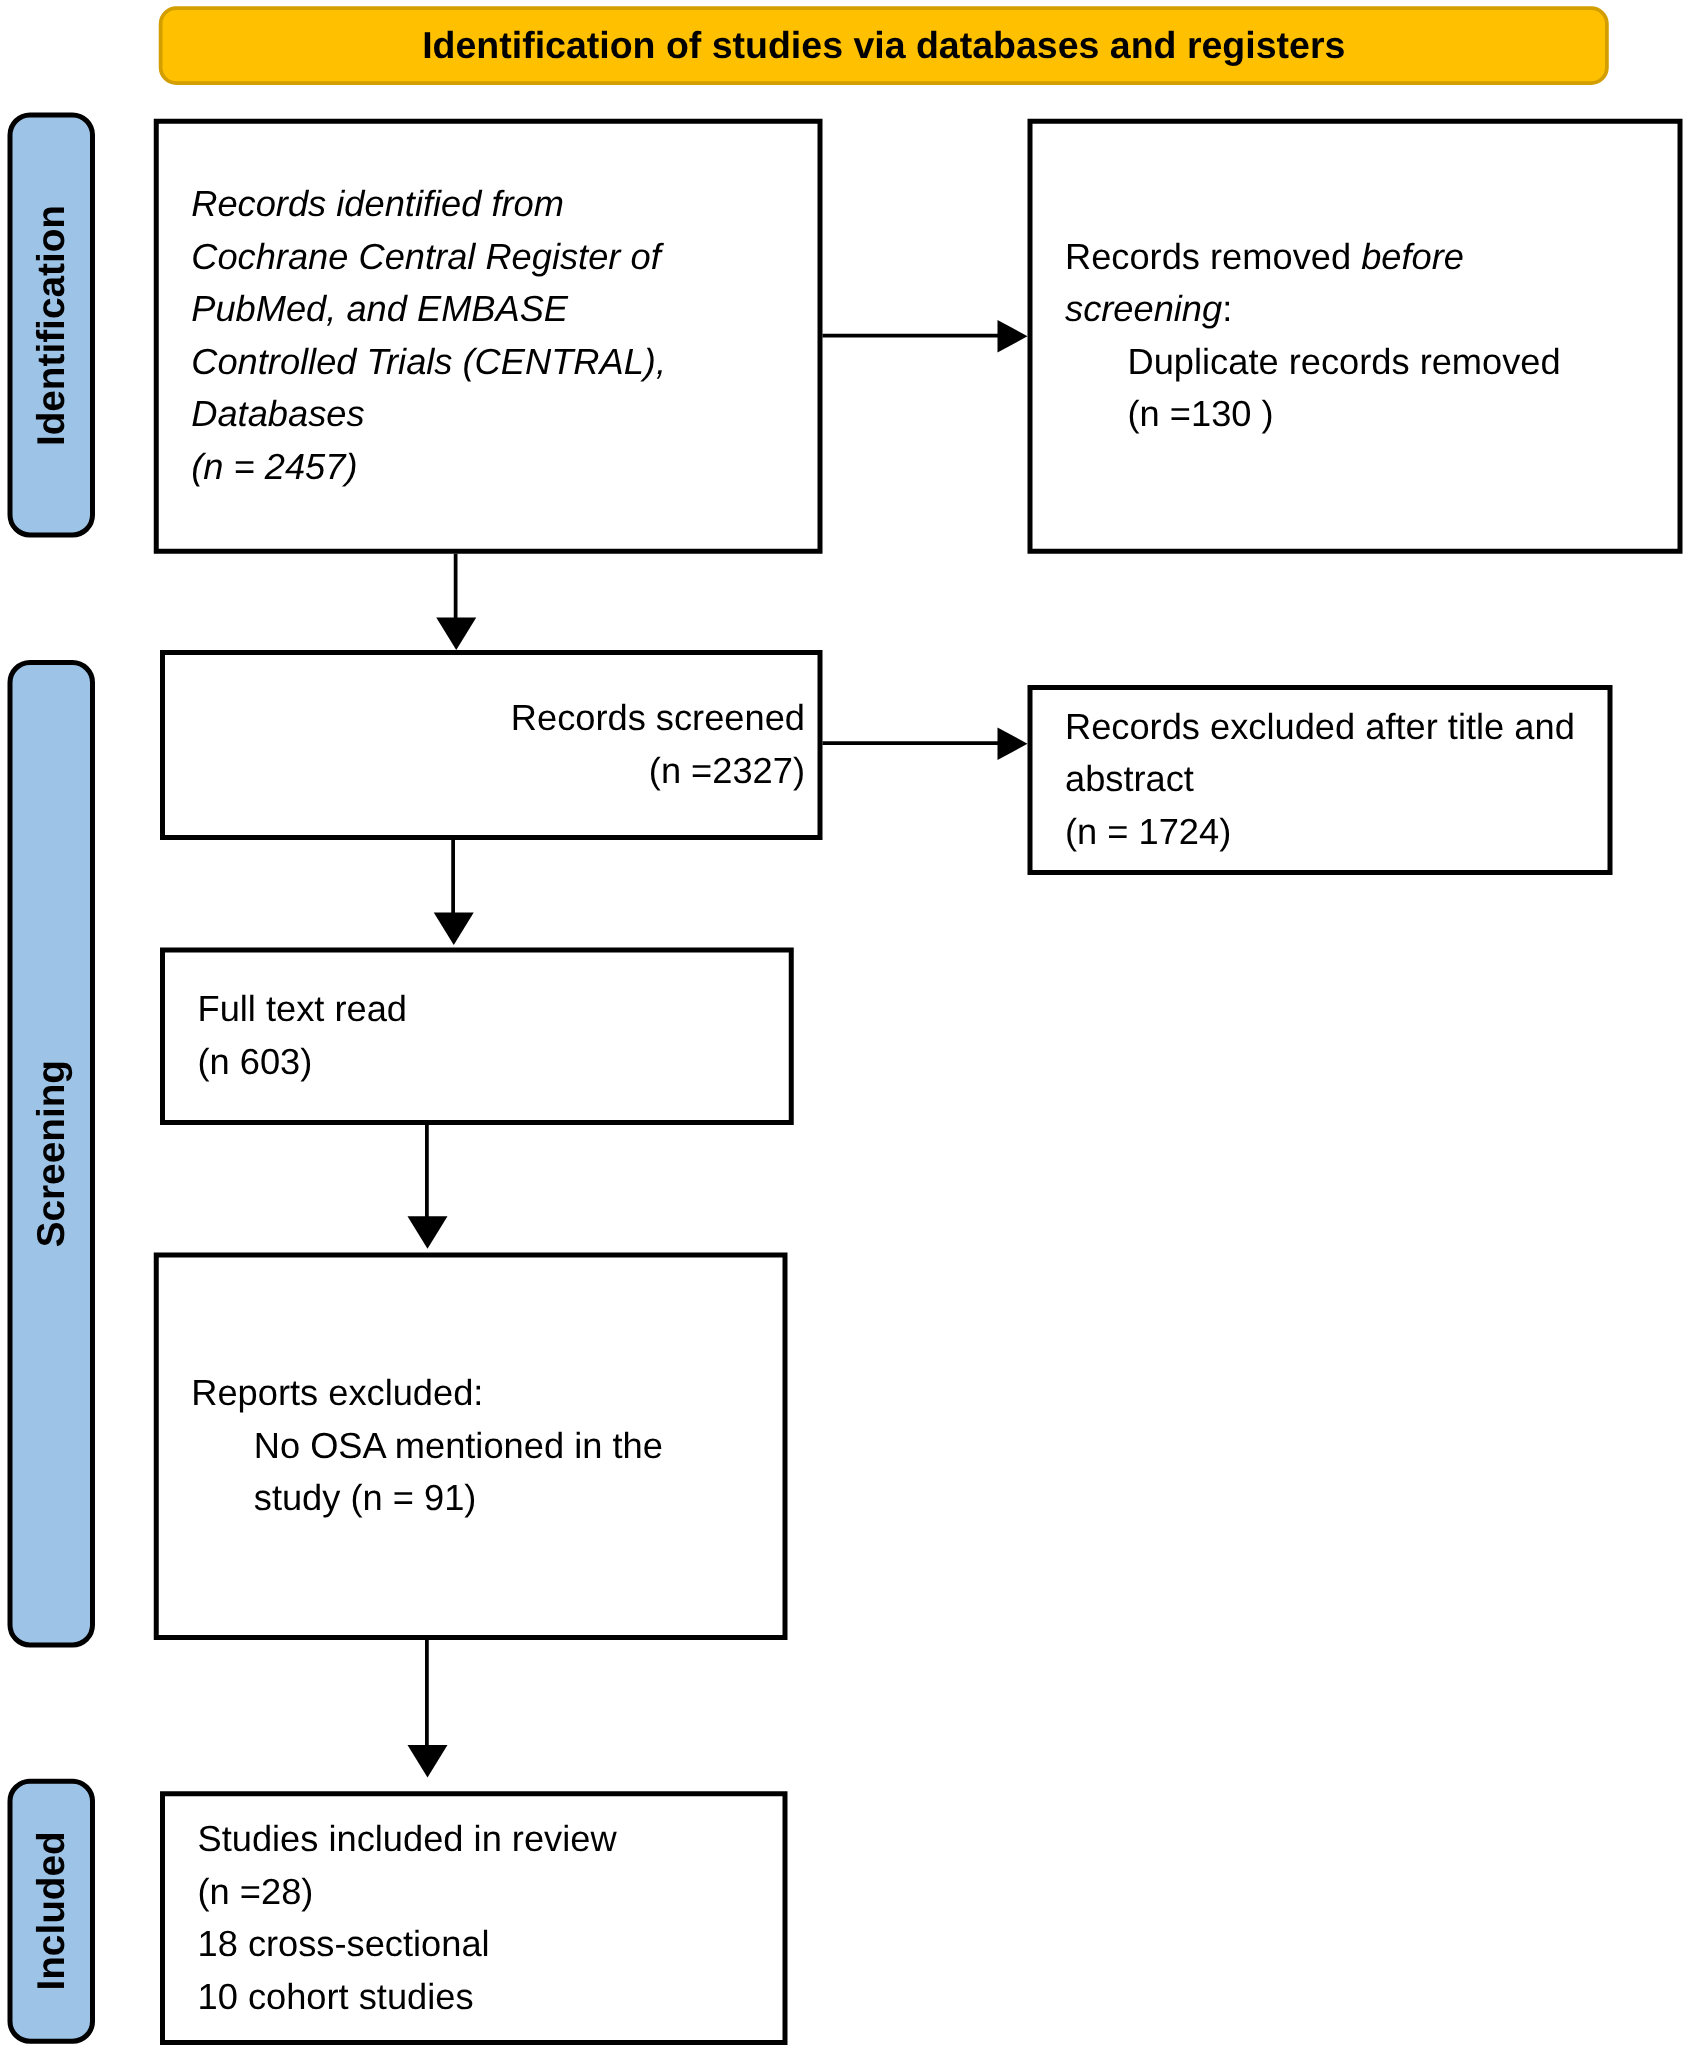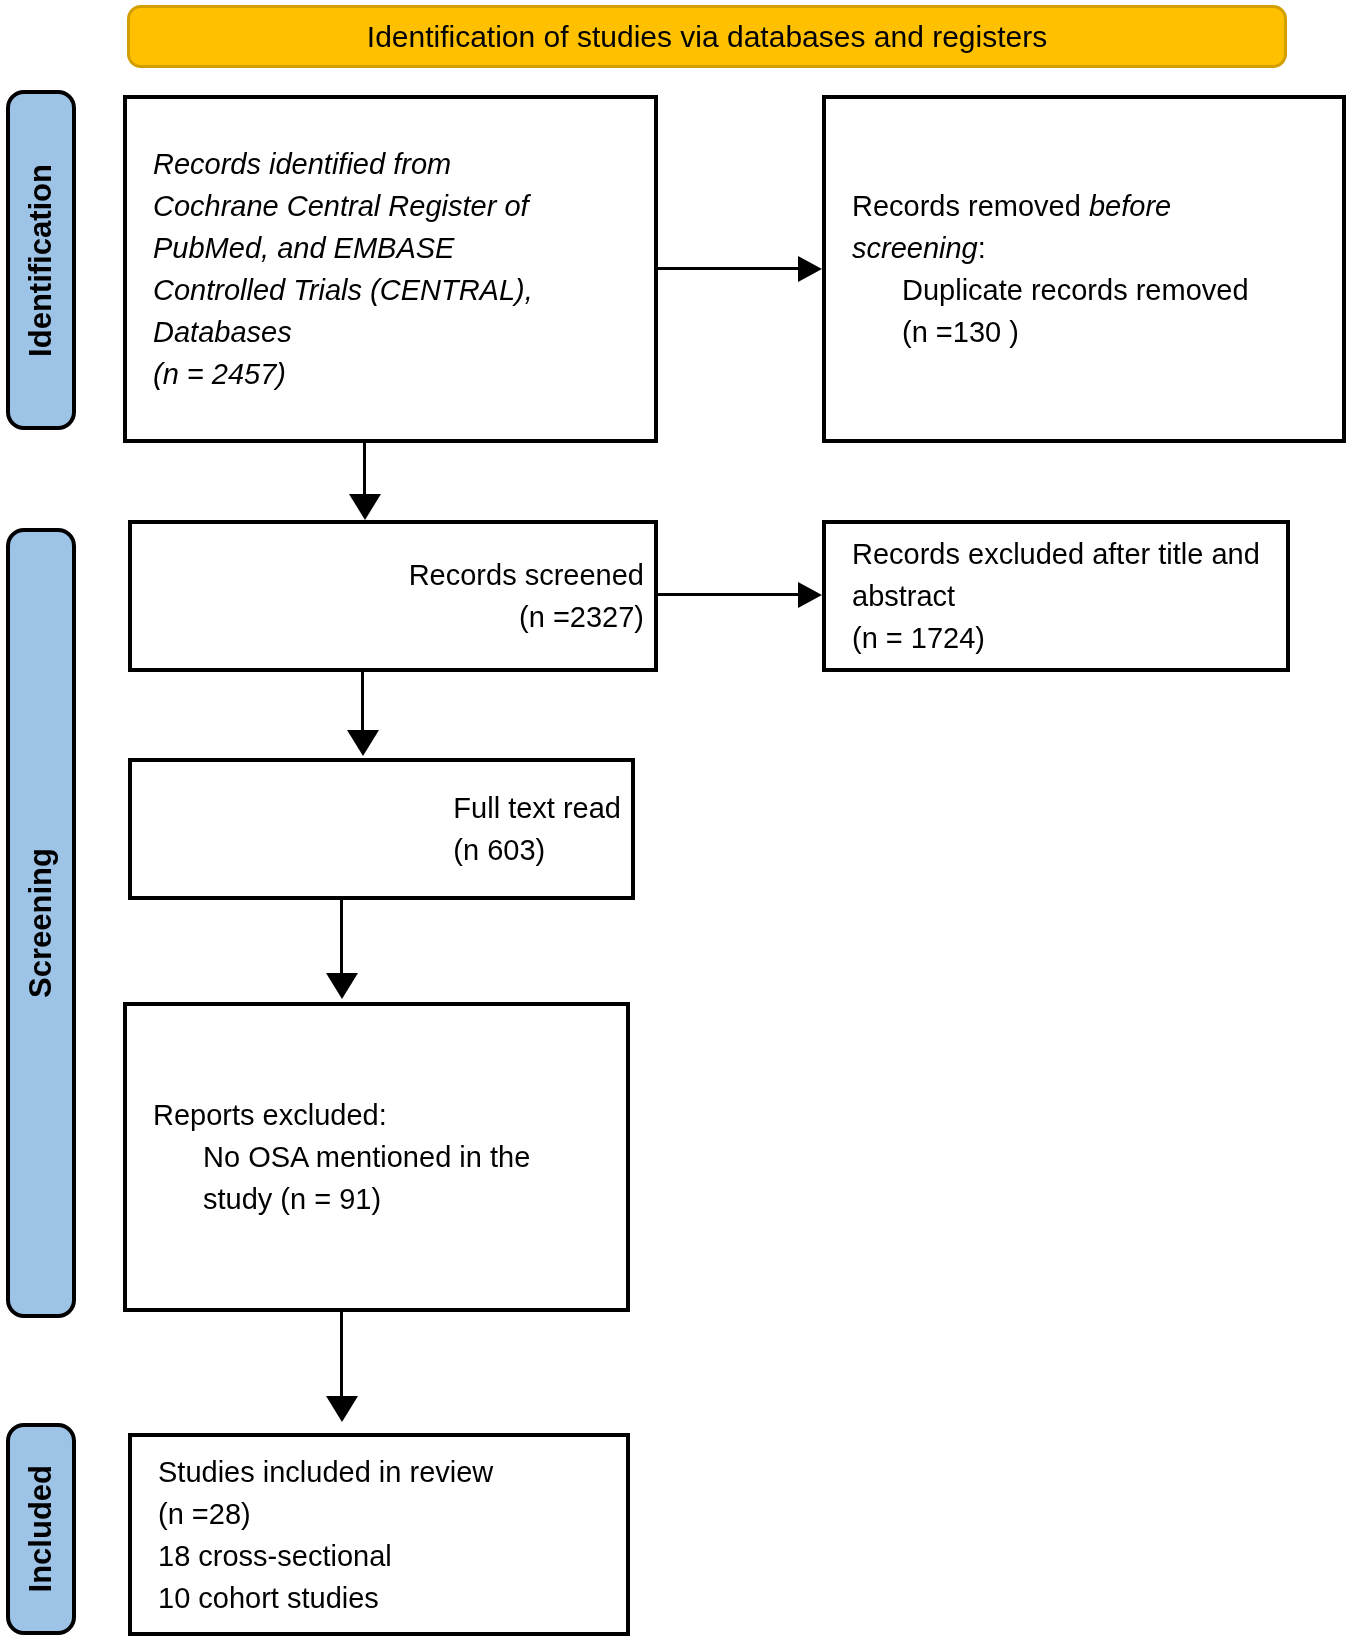--- a/index.html
+++ b/index.html
@@ -11,21 +11,21 @@
   html,body{margin:0;padding:0;background:#ffffff;}
   .canvas{
     position:relative;width:1352px;height:1640px;background:#ffffff;
     font-family:"Liberation Sans",sans-serif;color:#000;overflow:hidden;
   }
   .banner{
     position:absolute;left:127px;top:5px;width:1160px;height:63px;
     background:var(--banner-fill);border:3px solid var(--banner-border);
     border-radius:14px;box-sizing:border-box;
     display:flex;align-items:center;justify-content:center;
-    font-weight:normal;font-size:30px;
+    font-weight:bold;font-size:30px;
   }
   .stage{
     position:absolute;left:6px;width:70px;
     background:var(--stage-fill);border:4px solid #000;border-radius:18px;
     box-sizing:border-box;display:flex;align-items:center;justify-content:center;
   }
   .stage span{
     writing-mode:vertical-rl;transform:rotate(180deg);
     font-weight:bold;font-size:31px;white-space:nowrap;
   }
@@ -90,39 +90,39 @@
     <div class="head"></div>
   </div>
 
   <div class="box" style="left:128px;top:520px;width:530px;height:152px;text-align:right;">
     <div>
         <div>Records screened</div>
         <div>(n =2327)</div>
       </div>
   </div>
 
-  <div class="box" style="left:822px;top:520px;width:468px;height:152px;">
+  <div class="box" style="left:822px;top:548px;width:468px;height:152px;">
     <div>
         <div>Records excluded after title and</div>
         <div>abstract</div>
         <div>(n = 1724)</div>
       </div>
   </div>
 
   <div class="arrow-h" style="left:658px;top:582px;width:164px;">
     <div class="shaft"></div>
     <div class="head"></div>
   </div>
 
   <div class="arrow-v" style="left:347px;top:672px;height:84px;">
     <div class="shaft"></div>
     <div class="head"></div>
   </div>
 
-  <div class="box" style="left:128px;top:758px;width:507px;height:142px;align-items:flex-end;">
+  <div class="box" style="left:128px;top:758px;width:507px;height:142px;">
     <div>
         <div>Full text read</div>
         <div>(n 603)</div>
       </div>
   </div>
 
   <div class="arrow-v" style="left:326px;top:900px;height:99px;">
     <div class="shaft"></div>
     <div class="head"></div>
   </div>

